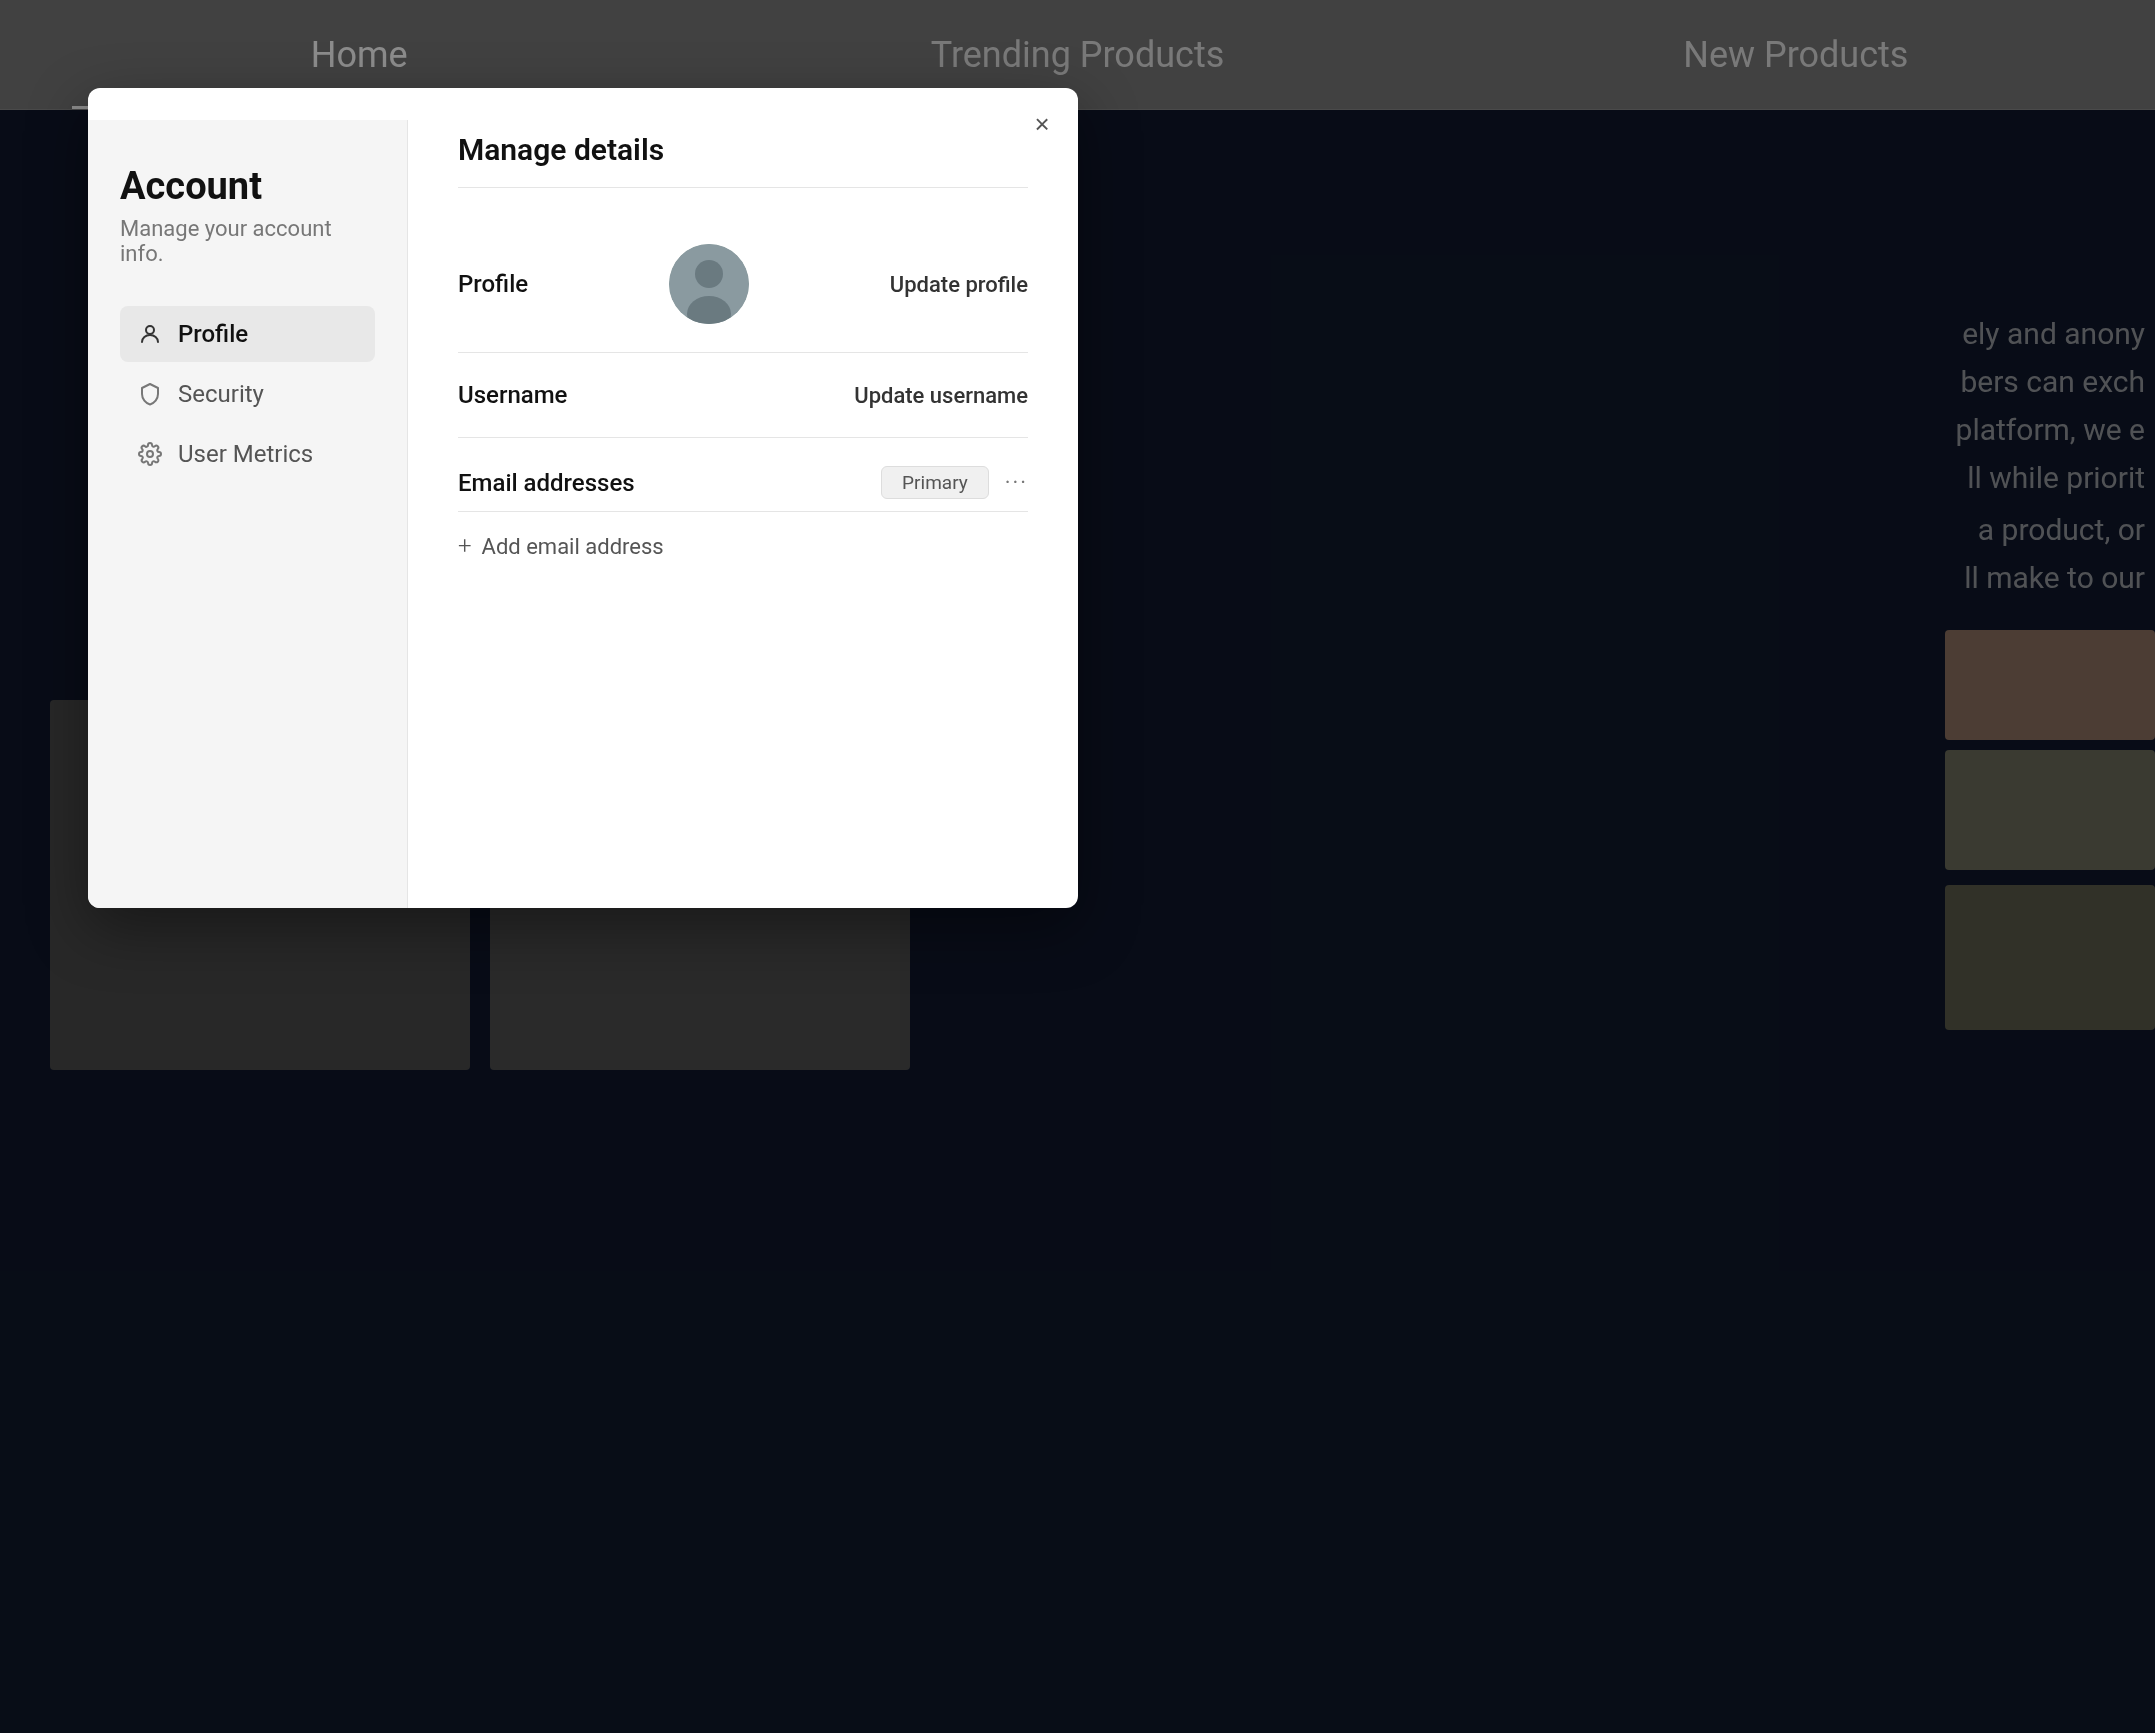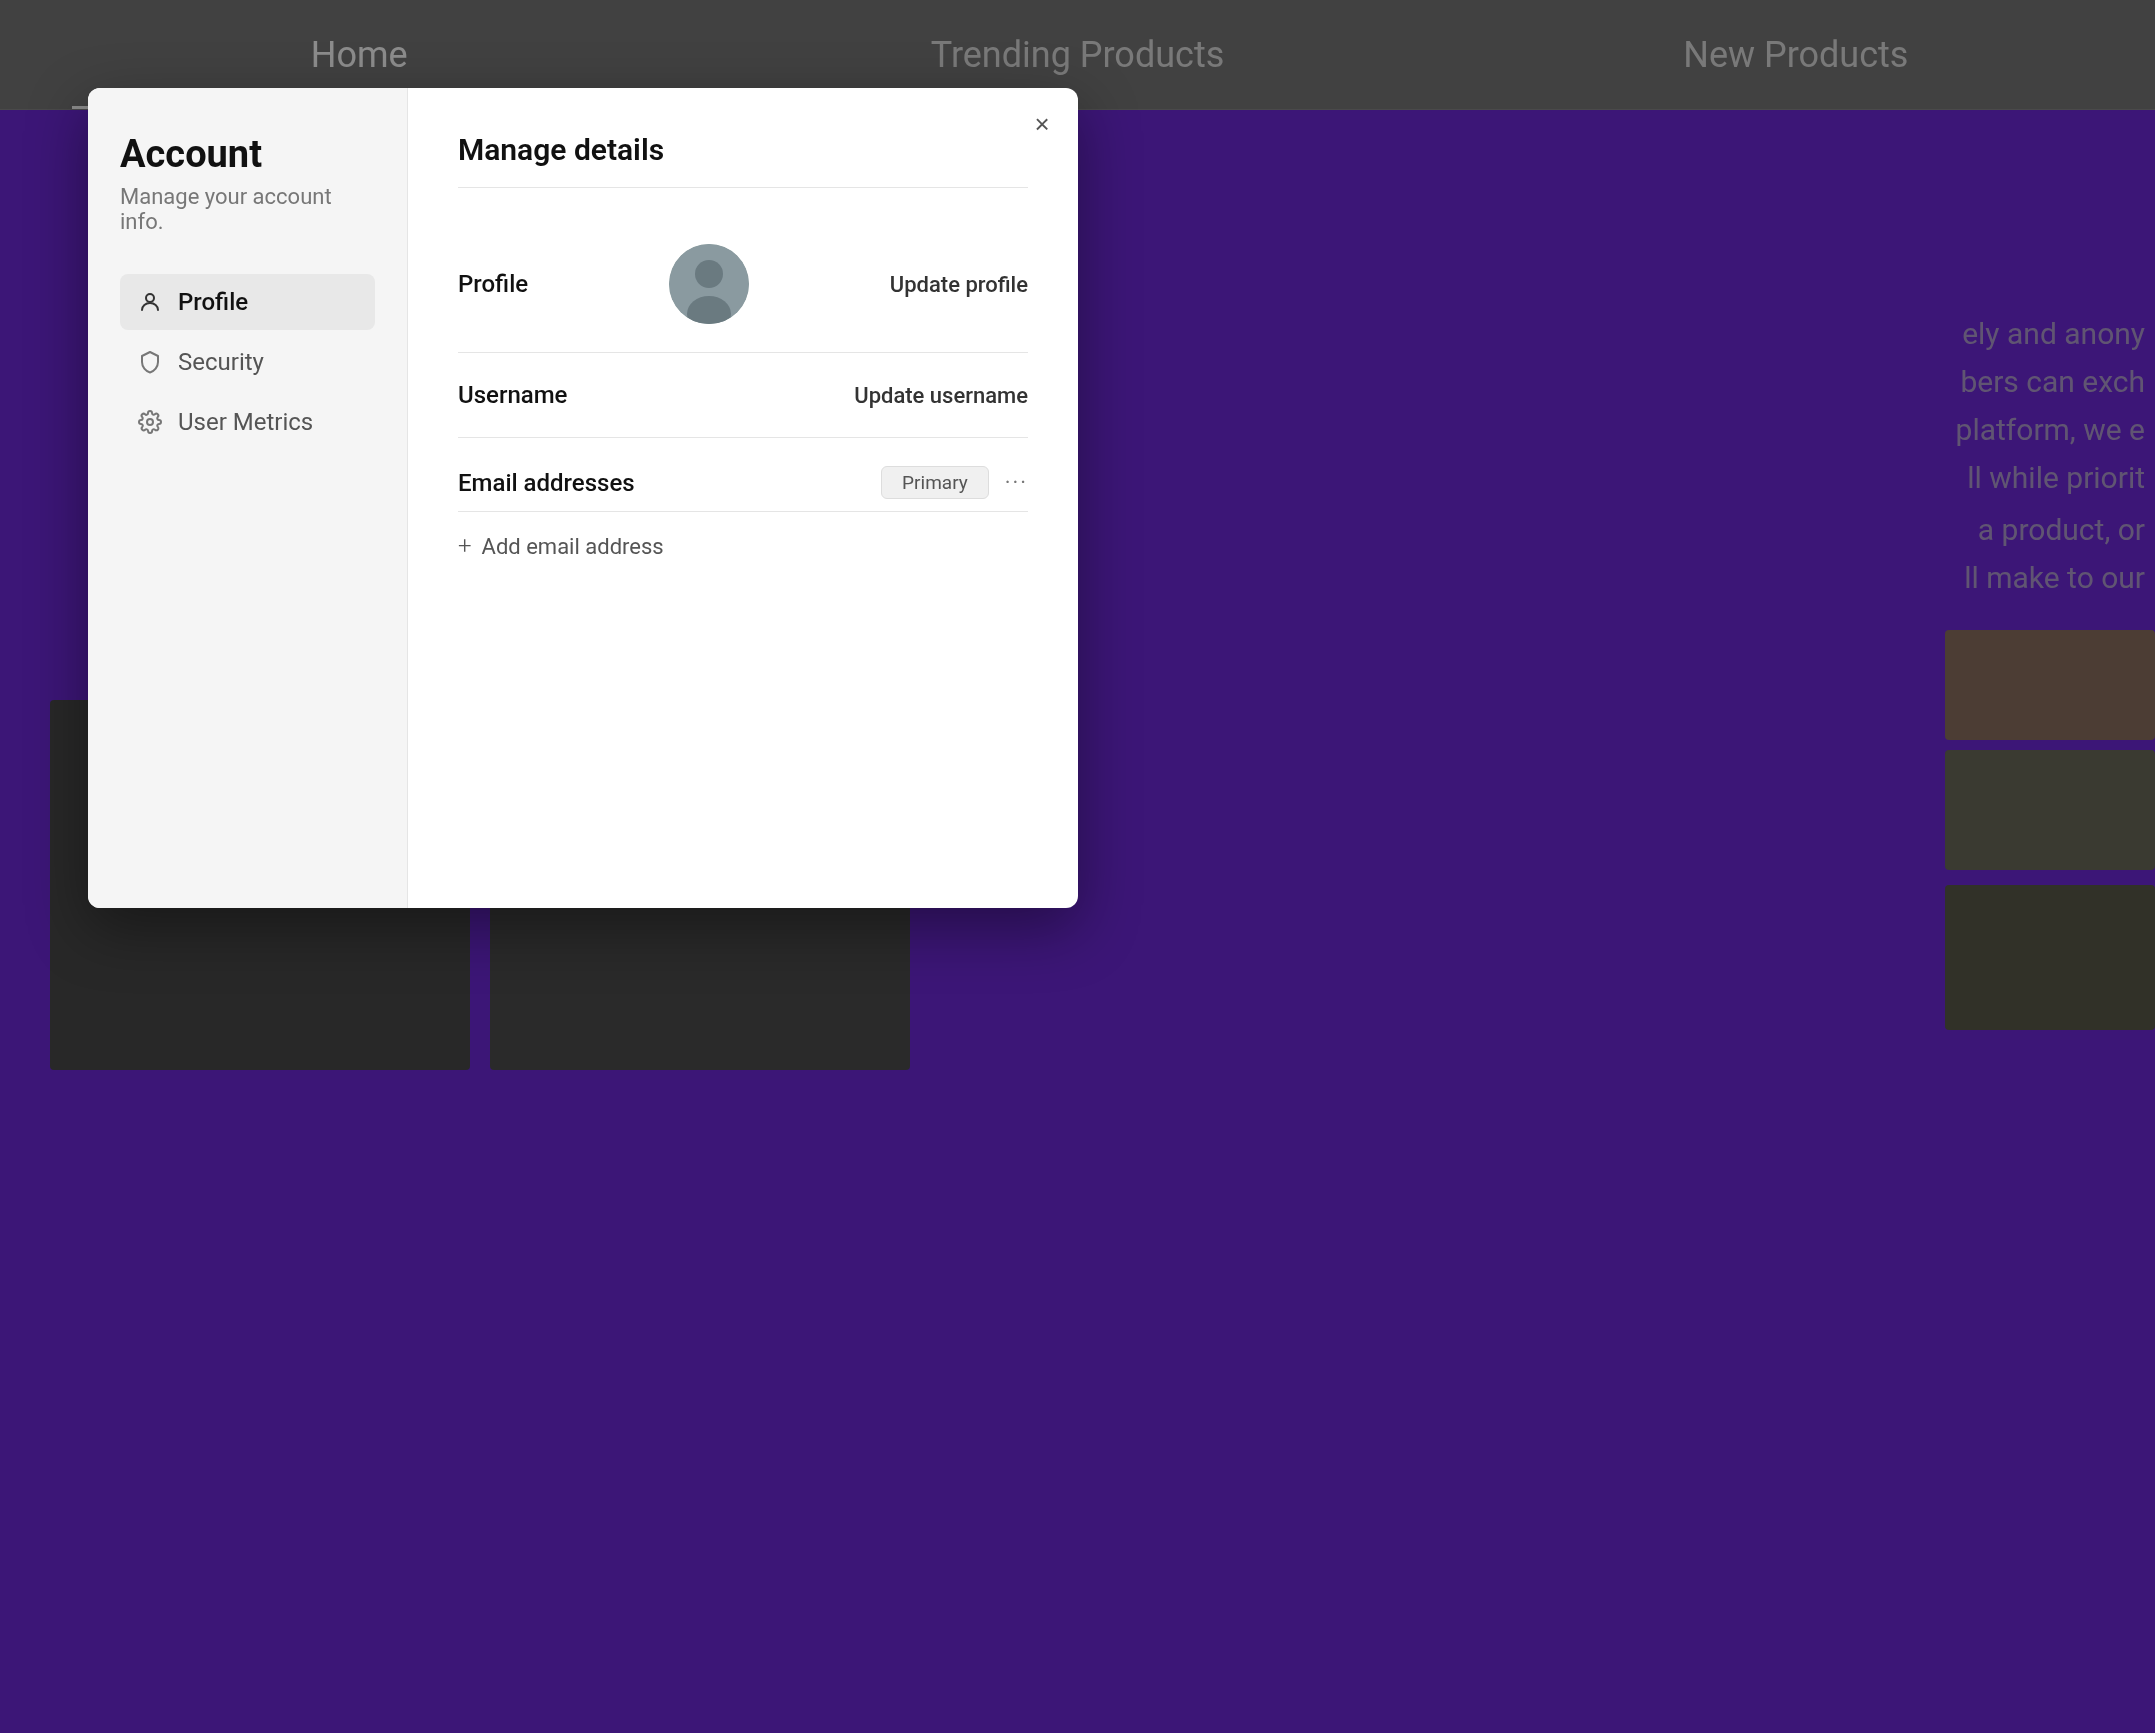--- a/index.html
+++ b/index.html
@@ -56,21 +56,21 @@
       background: #fff;
     }
 
     
     .bg-content {
       position: absolute;
       top: 110px;
       left: 0;
       right: 0;
       bottom: 0;
-      background: #6d28d9;
+      background: #0f172a;
     }
 
     
     .bg-text {
       position: absolute;
       color: #ccc;
       font-size: 30px;
       line-height: 1.6;
       opacity: 0.7;
     }
@@ -103,20 +103,21 @@
       box-shadow: 0 20px 60px rgba(0,0,0,0.4);
     }
 
     
     .sidebar {
       width: 320px;
       background: #f5f5f5;
       padding: 44px 32px 32px 32px;
       flex-shrink: 0;
       border-right: 1px solid #e5e5e5;
+      margin-top: 32px;
     }
     .sidebar-title {
       font-size: 38px;
       font-weight: 700;
       color: #111;
       margin-bottom: 8px;
     }
     .sidebar-subtitle {
       font-size: 22px;
       color: #777;

